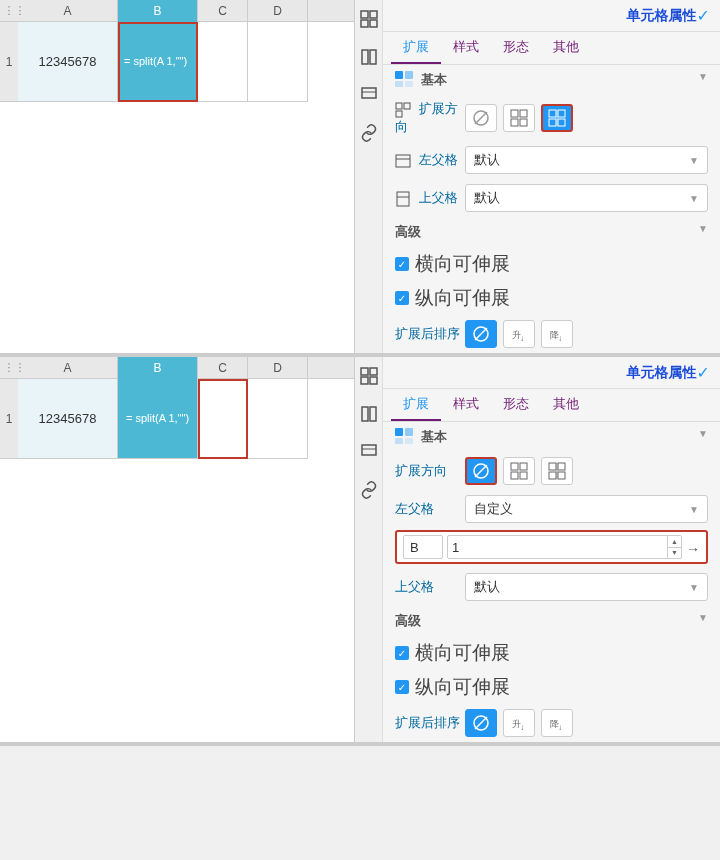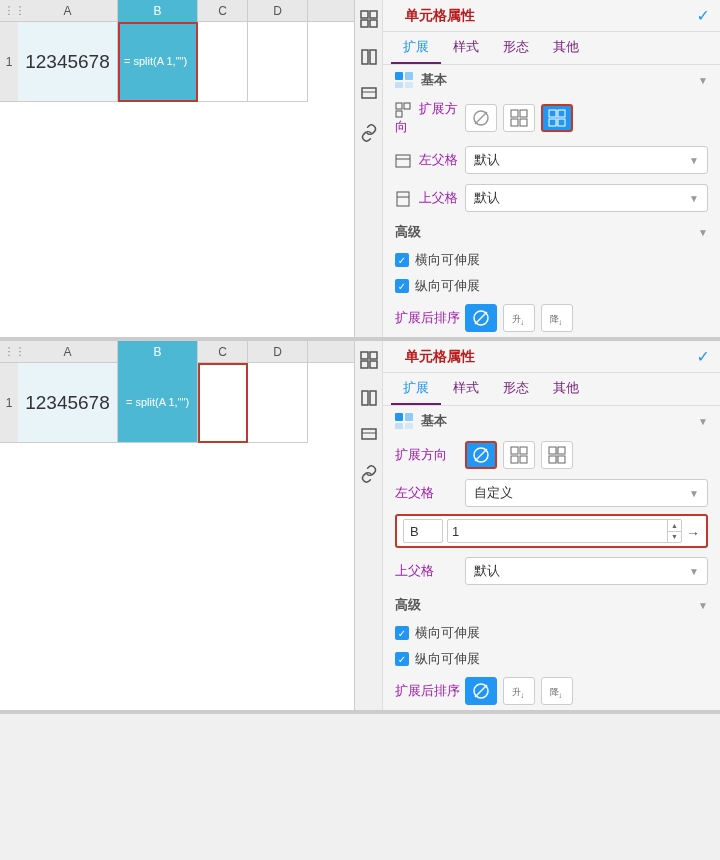--- a/index.html
+++ b/index.html
@@ -98,21 +98,21 @@
       flex: 1;
     }
 
     .cell {
       border-right: 1px solid #ccc;
       border-bottom: 1px solid #ccc;
       display: flex;
       align-items: center;
       justify-content: center;
       height: 80px;
-      font-size: 19px;
+      font-size: 13px;
       color: #333;
       position: relative;
     }
 
     .cell-a { width: 100px; background: #e8f4f8; }
     .cell-b-top { 
       width: 80px; 
       background: #4db8d4; 
       color: #fff; 
       font-size: 11px;
@@ -150,22 +150,23 @@
       flex-direction: row;
       align-items: center;
       padding: 6px 10px;
       border-bottom: 1px solid #ddd;
       background: #f5f5f5;
     }
 
     .props-title {
       font-size: 14px;
       font-weight: bold;
-      color: #b91c1c;
+      color: #1d4ed8;
       flex: 1;
+      text-align: right;
     }
 
     .props-check-icon {
       color: #2196F3;
       font-size: 16px;
     }
 
     .props-tabs {
       display: flex;
       flex-direction: row;
@@ -182,21 +183,21 @@
       border-bottom: 2px solid transparent;
     }
 
     .props-tab.active {
       color: #2196F3;
       border-bottom: 2px solid #701a75;
     }
 
     .section-header {
       display: flex;
-      align-items: center;
+      align-items: flex-start;
       padding: 6px 12px;
       font-size: 13px;
       color: #555;
       font-weight: bold;
       cursor: pointer;
     }
 
     .section-arrow {
       margin-left: auto;
       font-size: 10px;
@@ -207,21 +208,21 @@
       display: flex;
       flex-direction: row;
       align-items: center;
       padding: 5px 12px;
       min-height: 32px;
     }
 
     .prop-label {
       width: 70px;
       font-size: 13px;
-      color: #a21caf;
+      color: #0369a1;
       flex-shrink: 0;
     }
 
     .prop-controls {
       display: flex;
       flex-direction: row;
       align-items: center;
       gap: 6px;
       flex: 1;
     }
@@ -280,21 +281,21 @@
       background: #2196F3;
       border-radius: 2px;
       display: flex;
       align-items: center;
       justify-content: center;
       color: #fff;
       font-size: 10px;
     }
 
     .checkbox-label {
-      font-size: 13px;
+      font-size: 19px;
       color: #444;
     }
 
     
     .sort-btn {
       width: 32px;
       height: 28px;
       border: 1px solid #ccc;
       background: #fff;
       border-radius: 3px;

